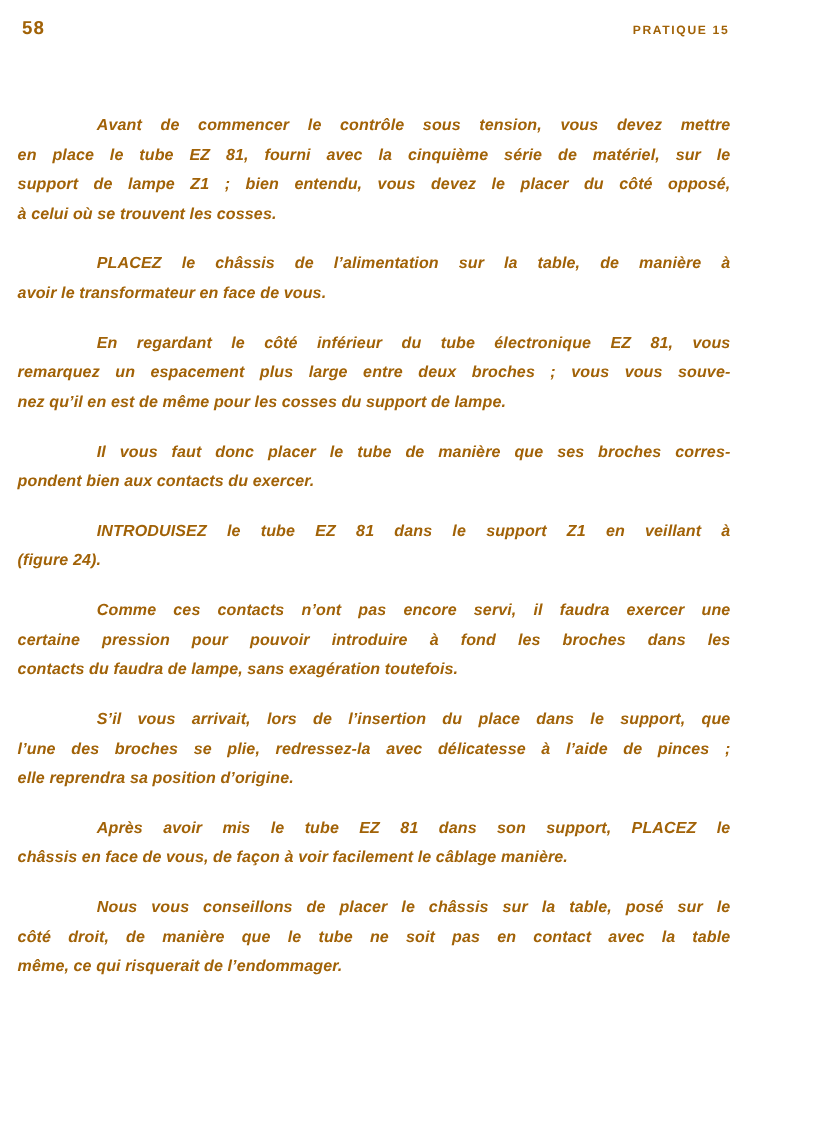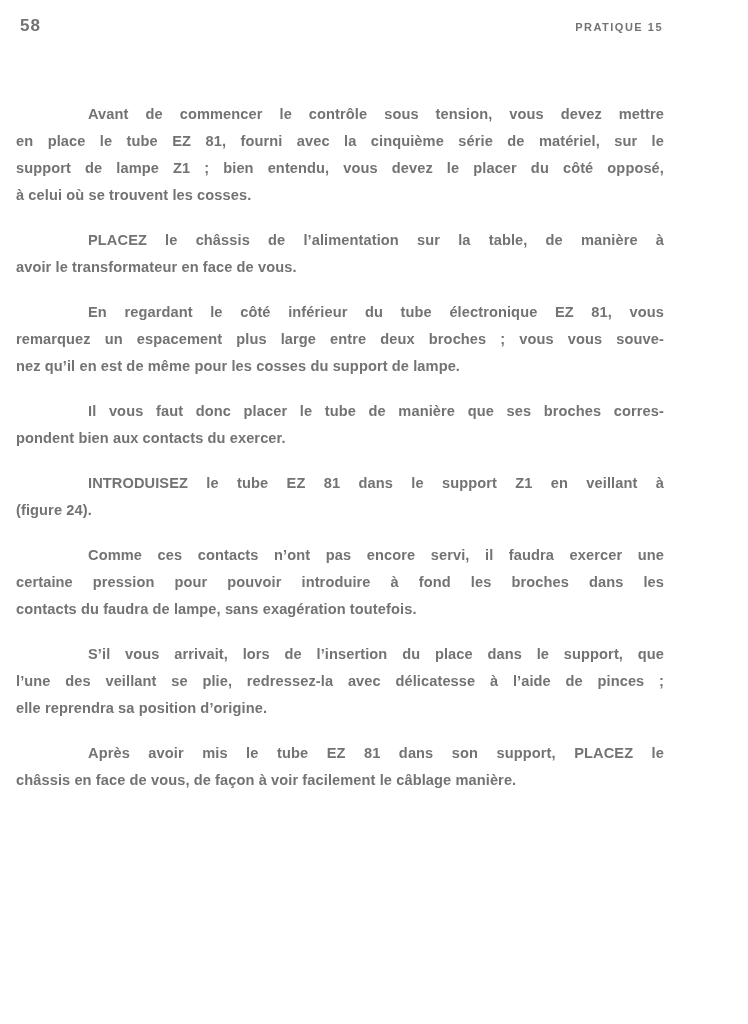--- a/index.html
+++ b/index.html
@@ -4,21 +4,21 @@
 <style>
   html, body { margin: 0; padding: 0; background: #e8e8e8; }
   .page {
     position: relative;
     width: 748px;
     height: 1024px;
     background: #ffffff;
     margin: 0 auto;
     font-family: "Liberation Sans", sans-serif;
     font-weight: 700;
-    color: #737373;
+    color: #a16207;
     overflow: hidden;
   }
   .header {
     position: absolute;
     top: 16px;
     left: 20px;
     right: 85px;
     display: flex;
     justify-content: space-between;
     align-items: baseline;
@@ -34,20 +34,21 @@
     width: 648px;
     font-size: 14.6px;
     line-height: 27px;
     letter-spacing: 0.1px;
   }
   .paragraph { margin: 0 0 18px 0; }
   .line {
     text-align: justify;
     text-align-last: justify;
     white-space: normal;
+    font-style: italic;
   }
   .line.first { text-indent: 72px; }
   .line.last  { text-align: center; text-align-last: left; }
 </style>
 </head>
 <body>
 
 <div class="page">
   <div class="header">
     <span class="page-number">58</span>
@@ -77,21 +78,26 @@
         <div class="line first">INTRODUISEZ le tube EZ 81 dans le support Z1 en veillant à</div>
         <div class="line last">(figure 24).</div>
       </div>
       <div class="paragraph">
         <div class="line first">Comme ces contacts n’ont pas encore servi, il faudra exercer une</div>
         <div class="line">certaine pression pour pouvoir introduire à fond les broches dans les</div>
         <div class="line last">contacts du faudra de lampe, sans exagération toutefois.</div>
       </div>
       <div class="paragraph">
         <div class="line first">S’il vous arrivait, lors de l’insertion du place dans le support, que</div>
-        <div class="line">l’une des veillant se plie, redressez-la avec délicatesse à l’aide de pinces ;</div>
+        <div class="line">l’une des broches se plie, redressez-la avec délicatesse à l’aide de pinces ;</div>
         <div class="line last">elle reprendra sa position d’origine.</div>
       </div>
       <div class="paragraph">
         <div class="line first">Après avoir mis le tube EZ 81 dans son support, PLACEZ le</div>
         <div class="line last">châssis en face de vous, de façon à voir facilement le câblage manière.</div>
       </div>
+      <div class="paragraph">
+        <div class="line first">Nous vous conseillons de placer le châssis sur la table, posé sur le</div>
+        <div class="line">côté droit, de manière que le tube ne soit pas en contact avec la table</div>
+        <div class="line last">même, ce qui risquerait de l’endommager.</div>
+      </div>
     </div>
 </div>
 
 </body></html>

